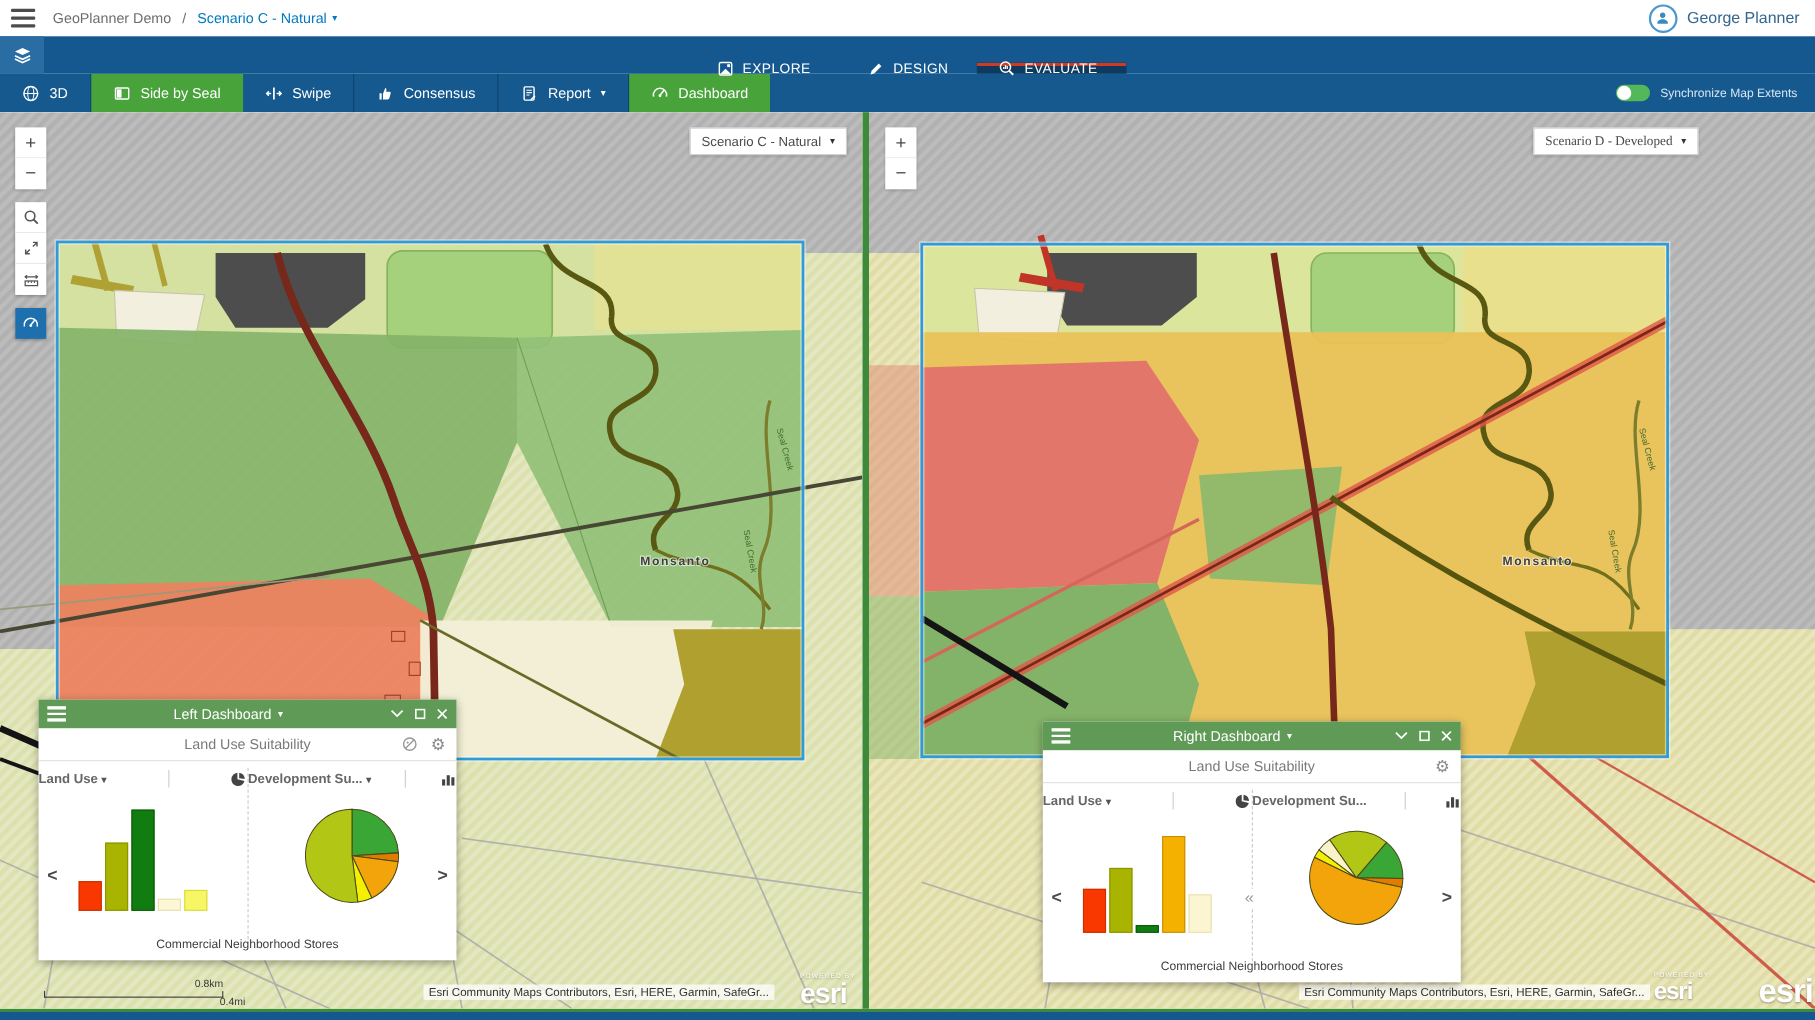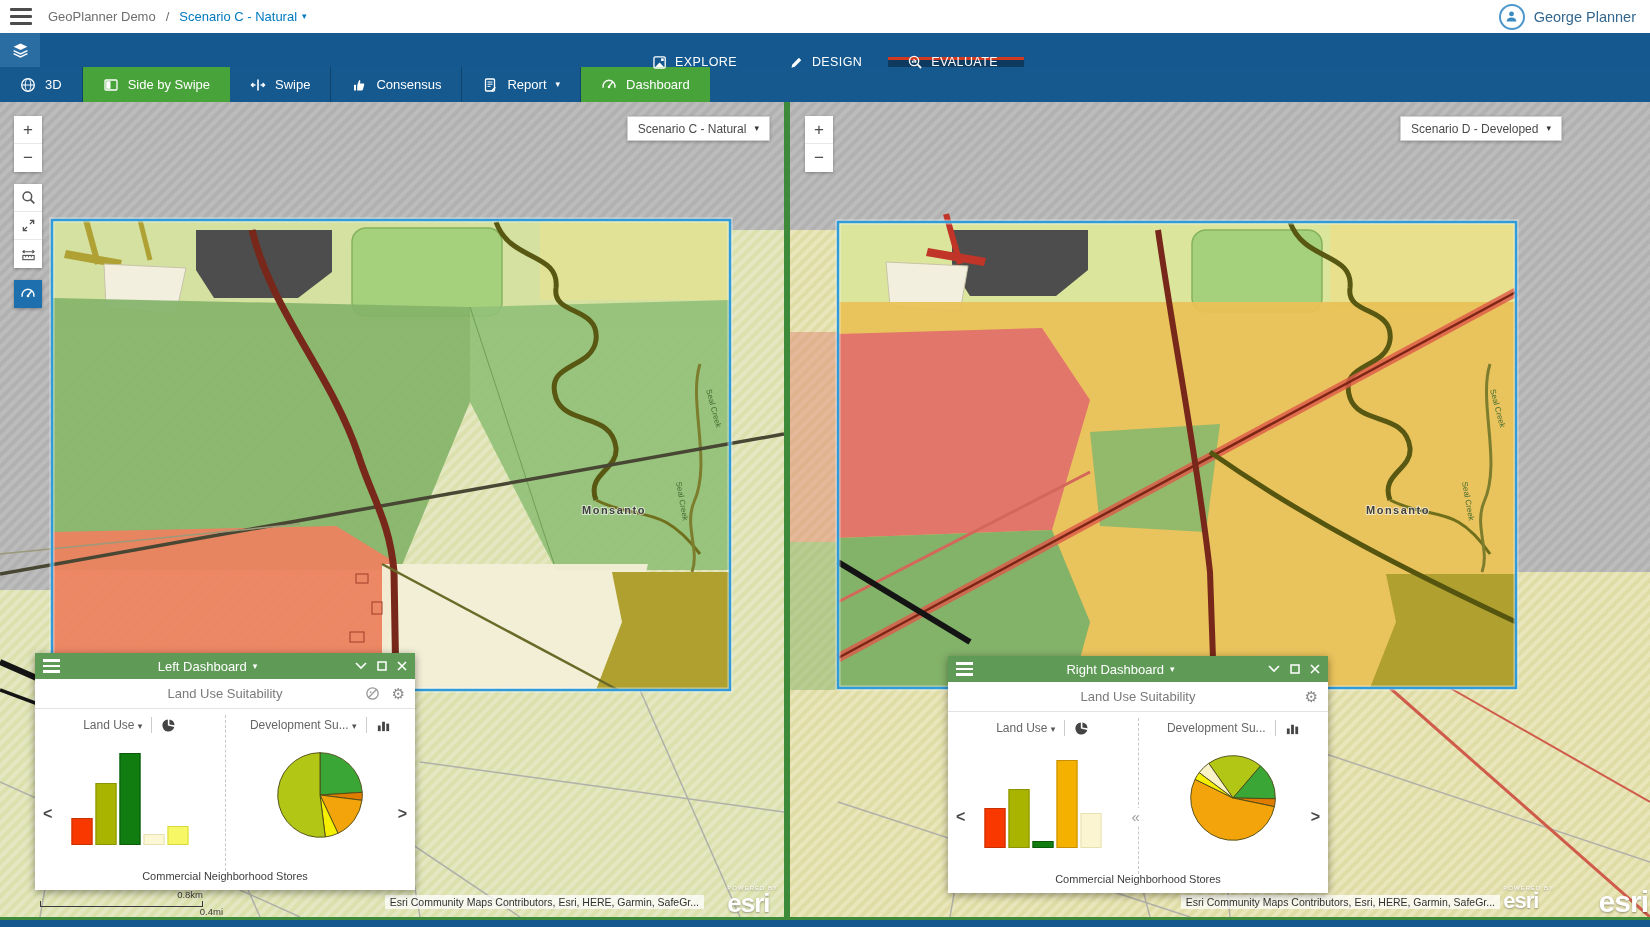--- a/index.html
+++ b/index.html
@@ -35,21 +35,21 @@
   .maps-row { display:flex; height:818px; border-bottom:3px solid #3c8a3a; }
   .map { position:relative; height:815px; overflow:hidden; }
   .map.left { width:784px; }
   .map-divider { width:6px; background:#3c8a3a; }
   .map.right { width:860px; }
   .map svg.basemap { position:absolute; inset:0; display:block; }
   .bottom-strip { height:7px; background:#14588f; }
 
   .map-selector { position:absolute; top:14px; height:25px; background:#fff; border:1px solid #d0d0d0; box-shadow:0 1px 3px rgba(0,0,0,.25); display:flex; align-items:center; gap:8px; padding:0 10px; font-size:12px; color:#4a4a4a; cursor:pointer; z-index:15; }
   .map.left .map-selector { right:14px; }
-  .map.right .map-selector { right:88px; }
+  .map.right .map-selector { right:106px;font-family:Liberation Serif, serif; }
   .map-selector .caret { color:#333; }
 
   .ctrl-group { position:absolute; left:14px; width:28px; background:#fff; box-shadow:0 1px 3px rgba(0,0,0,.3); z-index:15; display:flex; flex-direction:column; }
   .map.right .ctrl-group { left:15px; }
   .ctrl-group button { width:28px; height:28px; background:#fff; border:none; border-bottom:1px solid #e8e8e8; font-size:17px; color:#4a4a4a; cursor:pointer; display:flex; align-items:center; justify-content:center; }
   .ctrl-group button:last-child { border-bottom:none; }
   .zoom-grp { top:14px; }
   .tool-grp { top:82px; }
   .dash-tool { position:absolute; left:14px; top:178px; width:28px; height:28px; background:#1d6fae; box-shadow:0 1px 3px rgba(0,0,0,.3); border:none; cursor:pointer; display:flex; align-items:center; justify-content:center; z-index:15; }
 
@@ -66,36 +66,36 @@
   .esri-logo .word { font-size:26px; font-weight:bold; letter-spacing:-1px; }
   .map.left .esri-logo { right:6px; }
   .map.right .esri-logo.corner { right:2px; }
   .map.right .esri-logo.inner { right:96px; bottom:6px; }
   .map.right .esri-logo.inner .word { font-size:22px; }
 
   .map-label { paint-order:stroke; stroke:rgba(255,255,255,.6); stroke-width:2px; }
 
   
   .dash-panel { position:absolute; width:380px; height:237px; background:#fff; box-shadow:0 2px 8px rgba(0,0,0,.4); z-index:20; }
-  .map.left .dash-panel { left:35px; top:551px; }
+  .map.left .dash-panel { left:35px; top:534px; }
   .map.right .dash-panel { left:158px; top:554px; }
   .dash-header { height:26px; background:#5f9b57; display:flex; align-items:center; padding:0 8px; color:#fff; }
   .dash-burger { width:17px; display:flex; flex-direction:column; gap:3px; cursor:pointer; }
   .dash-burger i { height:2.5px; background:#fff; display:block; }
   .dash-title { flex:1; text-align:center; font-size:13px; display:flex; align-items:center; justify-content:center; gap:6px; cursor:pointer; }
   .dash-winbtns { display:flex; align-items:center; gap:10px; }
   .dash-winbtns span { cursor:pointer; display:flex; align-items:center; }
   .dash-subbar { height:30px; border-bottom:1px solid #e2e2e2; display:flex; align-items:center; position:relative; }
   .dash-subtitle { flex:1; text-align:center; font-size:13px; color:#7a7a7a; }
   .dash-subicons { position:absolute; right:10px; display:flex; align-items:center; gap:12px; color:#8a8a8a; }
   .dash-subicons span { cursor:pointer; display:flex; align-items:center; }
   .gear { font-size:15px; }
   .dash-body { position:relative; height:180px; display:flex; }
   .widget { flex:1; position:relative; }
-  .widget-head { display:flex; align-items:center; justify-content:center; gap:9px; margin-top:8px; color:#666; font-size:12px; }
+  .widget-head { display:flex; align-items:center; justify-content:space-between; gap:9px; margin-top:8px; color:#666; font-size:12px;font-weight:bold; }
   .widget-head .caret { font-size:9px; color:#555; }
   .whead-div { width:1px; height:16px; background:#ccc; }
   .widget-icon { color:#444; display:flex; cursor:pointer; }
   .widget-divider { width:1px; border-left:1px dashed #c8c8c8; margin:6px 0 18px; position:relative; }
   .carousel-prev, .carousel-next { position:absolute; top:96px; font-size:16px; color:#4a4a4a; cursor:pointer; z-index:2; font-weight:bold; }
   .carousel-prev { left:8px; } .carousel-next { right:8px; }
   .dbl-chevron { position:absolute; left:-7px; top:90px; color:#9a9a9a; font-size:15px; cursor:pointer; background:#fff; }
   .bars { position:absolute; left:50%; transform:translateX(-50%); bottom:44px; display:flex; align-items:flex-end; gap:3px; }
   .bars .bar { width:21px; border:1px solid rgba(90,70,0,.45); }
   svg.pie { display:block; width:92px; height:92px; margin:16px auto 0; }
@@ -172,21 +172,21 @@
         <ellipse cx="8" cy="8" rx="2.8" ry="6.3" fill="none" stroke="#fff" stroke-width="1"></ellipse>
         <path d="M1.7 8h12.6" stroke="#fff" stroke-width="1"></path>
       </svg>
     <span>3D</span>
   </span>
   <span class="tb-btn green">
     <svg class="icon-svg" width="16" height="16" viewBox="0 0 16 16">
         <rect x="2" y="3" width="12" height="10" rx="1" fill="none" stroke="#fff" stroke-width="1.3"></rect>
         <rect x="3.2" y="4.2" width="4.3" height="7.6" fill="#fff"></rect>
       </svg>
-    <span>Side by Swipe</span>
+    <span>Side by Seal</span>
   </span>
   <span class="tb-btn">
     <svg class="icon-svg" width="16" height="16" viewBox="0 0 16 16">
         <path d="M8 2.5v11" stroke="#fff" stroke-width="1.6"></path>
         <path d="M5.5 8H1.5M3.4 6L1.4 8l2 2" fill="none" stroke="#fff" stroke-width="1.3"></path>
         <path d="M10.5 8h4M12.6 6l2 2-2 2" fill="none" stroke="#fff" stroke-width="1.3"></path>
       </svg>
     <span>Swipe</span>
   </span>
   <span class="tb-btn">
@@ -205,20 +205,26 @@
     <span>Report</span>
     <span class="caret">▾</span>
   </span>
   <span class="tb-btn green">
     <svg class="icon-svg" width="16" height="16" viewBox="0 0 16 16">
         <path d="M2.2 10.8a6 6 0 1 1 11.6 0" fill="none" stroke="#fff" stroke-width="1.4"></path>
         <path d="M8 9.5L11.6 5" stroke="#fff" stroke-width="1.4"></path>
         <circle cx="8" cy="10" r="1.3" fill="#fff"></circle>
       </svg>
     <span>Dashboard</span>
+  </span>
+  <span class="sync">
+    <span class="toggle">
+        <span class="knob"></span>
+      </span>
+    <span>Synchronize Map Extents</span>
   </span>
 </div>
 
 <div class="maps-row">
 
   <div class="map left">
     <svg class="basemap" width="784" height="815" viewBox="0 0 784 815">
       <defs>
         <pattern id="pLbase" width="8" height="8" patternUnits="userSpaceOnUse" patternTransform="rotate(45)">
           <rect width="8" height="8" fill="#e4e8c2"></rect>

